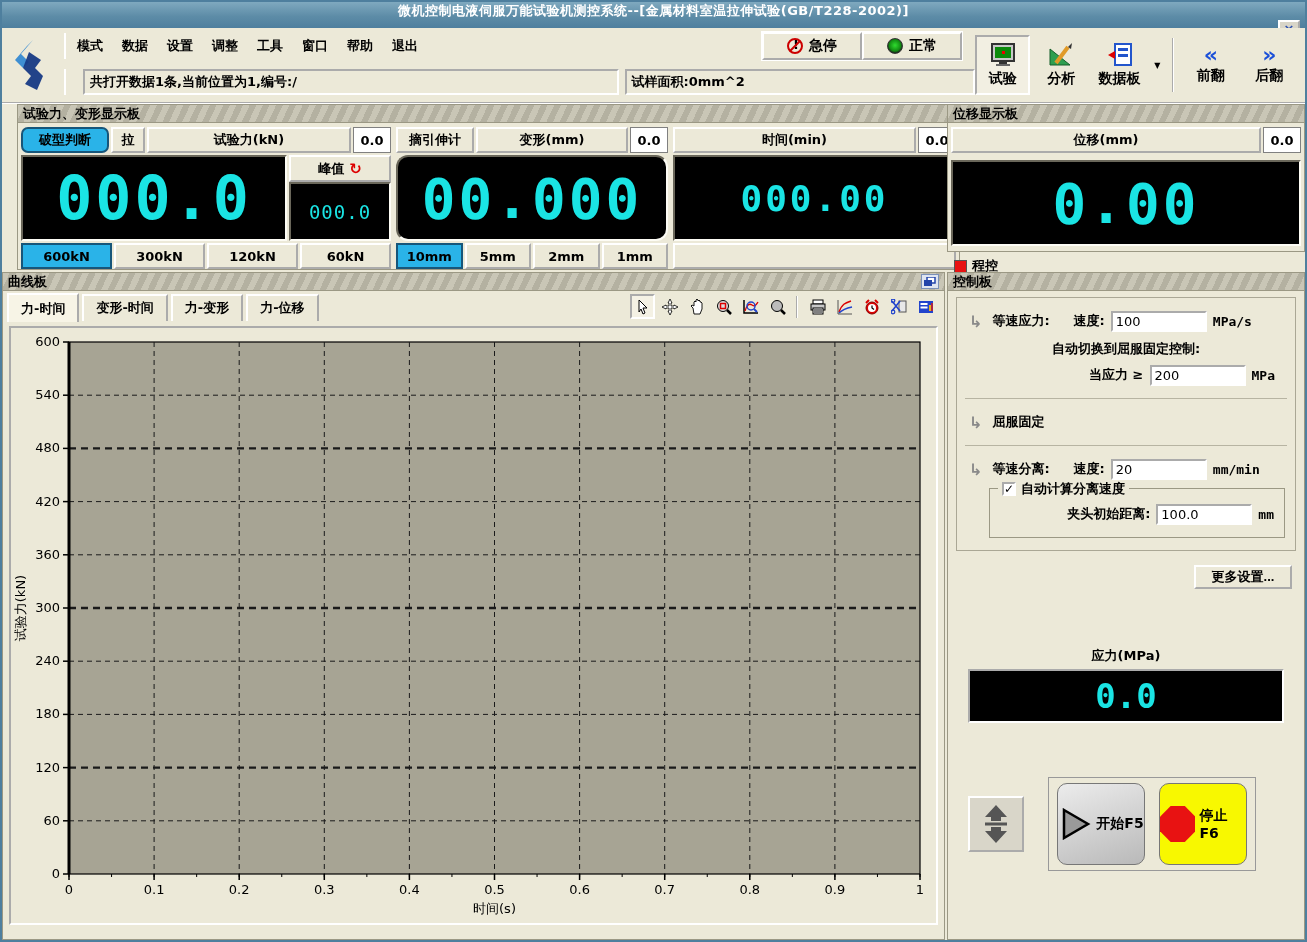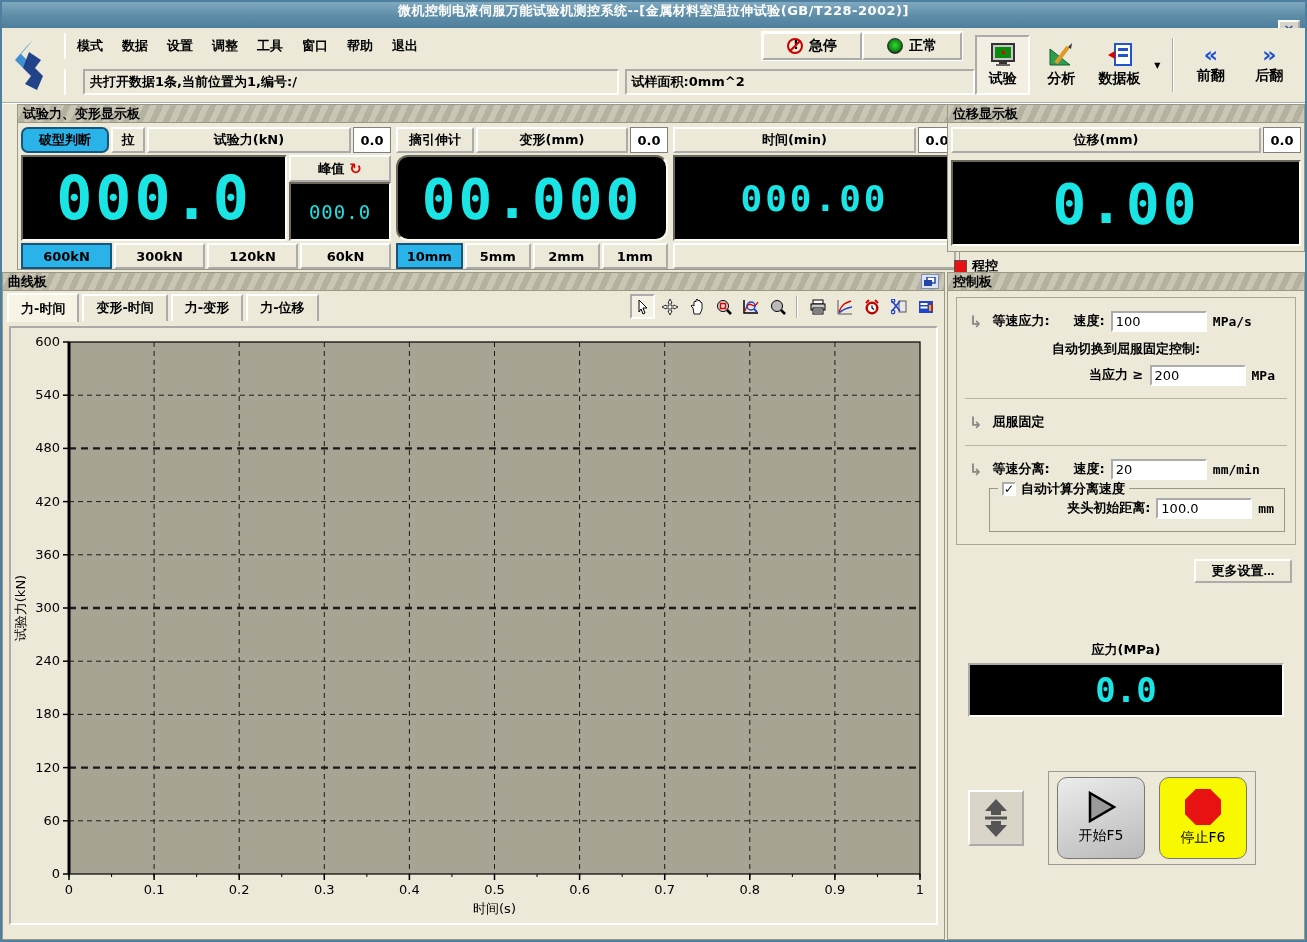--- a/index.html
+++ b/index.html
@@ -83,21 +83,21 @@
   .fieldset{border:1px solid #9b9884;margin:6px 4px 0 26px;padding:4px 6px 10px;position:relative;}
   .fs-legend{position:absolute;top:-9px;left:8px;background:#ece9d8;padding:0 4px;display:flex;align-items:center;gap:5px;font-size:13px;font-weight:bold;}
   .checkbox{width:14px;height:14px;background:#fff;border:2px inset #fff;display:inline-flex;align-items:center;justify-content:center;font-size:12px;font-weight:bold;cursor:pointer;line-height:10px;}
   .more-btn{align-self:flex-end;margin:14px 4px 0 0;min-width:98px;height:24px;border:2px outset #fff;background:#ece9d8;font-weight:bold;font-size:13px;cursor:pointer;}
   .stress-label{text-align:center;font-weight:bold;font-size:13px;margin-top:58px;}
   .stress-disp{margin:4px 12px 0;height:54px;background:#000;border:2px inset #fff;display:flex;align-items:center;justify-content:center;}
   .stress-val{font-family:"DejaVu Sans Mono","Liberation Mono",monospace;font-weight:bold;font-size:34px;color:#1ae4e4;}
   .bottom-row{display:flex;align-items:center;margin-top:54px;}
   .jog-btn{width:56px;height:56px;border:2px outset #fff;background:#d9d6c9;margin-left:12px;display:flex;align-items:center;justify-content:center;cursor:pointer;}
   .ss-group{margin-left:24px;border:1px solid #999;padding:5px 8px;display:flex;gap:14px;background:#ece9d8;}
-  .big-btn{width:88px;height:82px;border:1px solid #777;border-radius:10px;display:flex;flex-direction:column;align-items:center;justify-content:center;gap:4px;font-weight:normal;font-size:14px;cursor:pointer;}
+  .big-btn{width:88px;height:82px;border:1px solid #777;border-radius:10px;display:flex;flex-direction:row;align-items:center;justify-content:center;gap:4px;font-weight:bold;font-size:14px;cursor:pointer;}
   .start-btn{background:linear-gradient(160deg,#ececec,#b9b9b9);}
   .stop-btn{background:#f8f800;}
   .octagon{width:36px;height:36px;background:#e81212;clip-path:polygon(30% 0,70% 0,100% 30%,100% 70%,70% 100%,30% 100%,0 70%,0 30%);}
 </style>
 </head>
 <body>
 
 <div id="window">
 
   <div class="titlebar">
@@ -490,21 +490,21 @@
           <span>等速分离:</span>
           <span style="margin-left:18px;">速度:</span>
           <input class="cinput" value="20" style="">
           <span class="unit">mm/min</span>
         </div>
         <div class="fieldset">
           <div class="fs-legend">
             <span class="checkbox">✓</span>
             <span>自动计算分离速度</span>
           </div>
-          <div class="crow" style="margin-top:2px;justify-content:flex-end;padding-right:4px;">
+          <div class="crow" style="margin-top:8px;justify-content:flex-end;padding-right:4px;">
             <span>夹头初始距离:</span>
             <input class="cinput" value="100.0" style="">
             <span class="unit">mm</span>
           </div>
         </div>
       </div>
       <button class="more-btn">更多设置...</button>
 
       <div class="stress-label">应力(MPa)</div>
       <div class="stress-disp">

